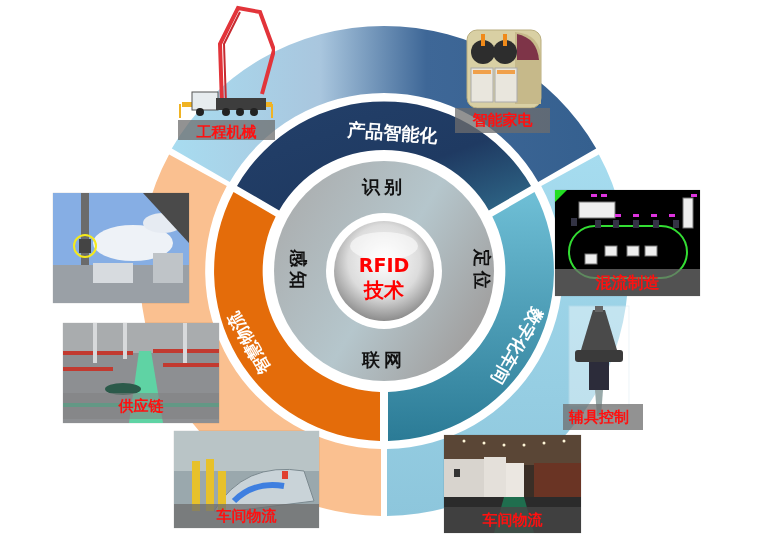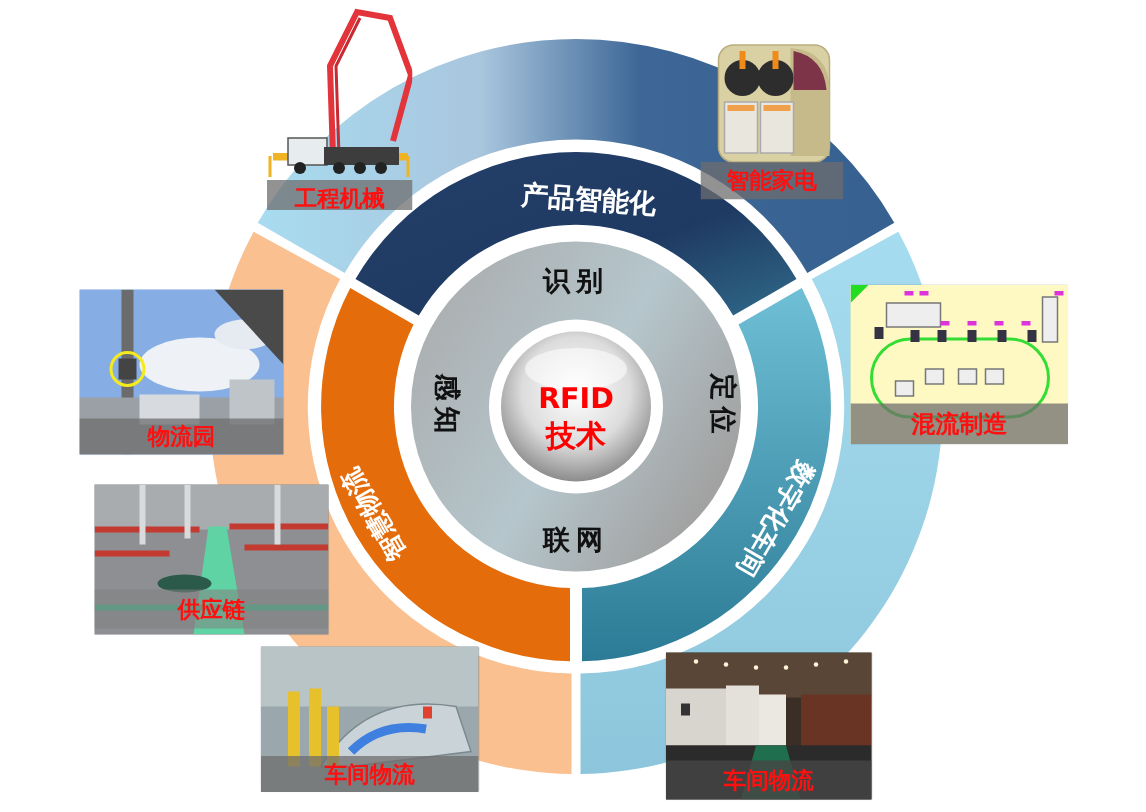--- a/index.html
+++ b/index.html
@@ -100,39 +100,39 @@
         <circle cx="48" cy="108" r="4" fill="#222"></circle>
       <circle cx="62" cy="108" r="4" fill="#222"></circle>
         <circle cx="76" cy="108" r="4" fill="#222"></circle>
       <line x1="2" y1="100" x2="2" y2="114" stroke="#f0b323" stroke-width="2"></line>
       <line x1="94" y1="100" x2="94" y2="114" stroke="#f0b323" stroke-width="2"></line>
     </svg>
     <div class="label" style="top:116px; bottom:auto; height:20px; line-height:24px;">工程机械</div>
   </div>
 
   
-  <div class="photo product" style="left:467px; top:26px; width:95px; height:107px;text-decoration:underline;">
+  <div class="photo product" style="left:455px; top:26px; width:95px; height:107px;text-decoration:underline;">
     <svg width="95" height="107">
       <rect x="12" y="4" width="74" height="78" rx="10" fill="#d9d0a4" stroke="#b9ad7e"></rect>
       <path d="M60 6 Q86 8 86 34 L86 78 L60 78 Z" fill="#c6b98a"></path>
       <path d="M62 8 Q82 12 84 34 L62 34 Z" fill="#7e3448"></path>
       <circle cx="28" cy="26" r="12" fill="#2d2d2d"></circle>
         <circle cx="50" cy="26" r="12" fill="#2d2d2d"></circle>
       <rect x="26" y="8" width="4" height="12" fill="#f08a1a"></rect>
         <rect x="48" y="8" width="4" height="12" fill="#f08a1a"></rect>
       <rect x="16" y="42" width="22" height="34" fill="#e9e6dd" stroke="#aaa"></rect>
       <rect x="40" y="42" width="22" height="34" fill="#e9e6dd" stroke="#aaa"></rect>
       <rect x="18" y="44" width="18" height="4" fill="#f0a04a"></rect>
         <rect x="42" y="44" width="18" height="4" fill="#f0a04a"></rect>
     </svg>
     <div class="label" style="height:25px; line-height:25px;">智能家电</div>
   </div>
 
   
-  <div class="photo" style="left:567px; top:190px; width:145px; height:106px; background:#fef9c3;">
+  <div class="photo" style="left:555px; top:190px; width:145px; height:106px; background:#000000;">
     <svg width="145" height="106">
       <polygon points="0,0 12,0 0,12" fill="#22dd22"></polygon>
       <rect x="24" y="12" width="36" height="16" fill="#eeeeee" stroke="#777"></rect>
       <rect x="14" y="36" width="118" height="52" rx="26" fill="none" stroke="#33dd33" stroke-width="2"></rect>
       <g fill="#334">
         <rect x="16" y="28" width="6" height="8"></rect>
           <rect x="40" y="30" width="6" height="8"></rect>
         <rect x="58" y="30" width="6" height="8"></rect>
           <rect x="78" y="30" width="6" height="8"></rect>
         <rect x="98" y="30" width="6" height="8"></rect>
@@ -150,20 +150,31 @@
       <rect x="50" y="56" width="12" height="10" fill="#eee" stroke="#777"></rect>
       <rect x="72" y="56" width="12" height="10" fill="#eee" stroke="#777"></rect>
       <rect x="90" y="56" width="12" height="10" fill="#eee" stroke="#777"></rect>
       <rect x="30" y="64" width="12" height="10" fill="#eee" stroke="#777"></rect>
       <rect x="128" y="8" width="10" height="30" fill="#eee" stroke="#777"></rect>
     </svg>
     <div class="label" style="height:27px; line-height:27px; font-size:16px;">混流制造</div>
   </div>
 
   
+  <div class="photo product" style="left:563px; top:304px; width:80px; height:128px;">
+    <svg width="80" height="128">
+      <rect x="6" y="2" width="60" height="100" fill="#ffffff" opacity="0.4" stroke="#cfe4ee"></rect>
+      <polygon points="30,6 42,6 54,46 18,46" fill="#4a4a4a"></polygon>
+      <rect x="32" y="2" width="8" height="6" fill="#666"></rect>
+      <rect x="12" y="46" width="48" height="12" rx="3" fill="#3a3a3a"></rect>
+      <rect x="26" y="58" width="20" height="28" fill="#2c2c3a"></rect>
+      <polygon points="32,86 40,86 38,112 34,112" fill="#9aa"></polygon>
+    </svg>
+    <div class="label" style="height:26px; line-height:26px; bottom:2px; left:-8px; right:0;">辅具控制</div>
+  </div>
 
   
   <div class="photo" style="left:444px; top:435px; width:137px; height:98px; background:#3a2e26;">
     <svg width="137" height="98">
       <rect width="137" height="30" fill="#5a4636"></rect>
       <g fill="#fff6d8">
         <circle cx="20" cy="6" r="1.5"></circle>
           <circle cx="40" cy="8" r="1.5"></circle>
           <circle cx="60" cy="10" r="1.5"></circle>
         <circle cx="80" cy="10" r="1.5"></circle>
@@ -224,15 +235,14 @@
       <ellipse cx="80" cy="50" rx="40" ry="18" fill="#eef2f7"></ellipse>
       <ellipse cx="110" cy="30" rx="20" ry="10" fill="#e6ebf2"></ellipse>
       <polygon points="90,0 136,0 136,50" fill="#4a4a4a"></polygon>
       <rect x="28" y="0" width="8" height="110" fill="#6b6b6b"></rect>
       <rect x="26" y="46" width="12" height="14" fill="#444"></rect>
       <circle cx="32" cy="53" r="11" fill="none" stroke="#f5ea1c" stroke-width="2"></circle>
       <rect x="0" y="72" width="136" height="38" fill="#9aa0a6"></rect>
       <rect x="40" y="70" width="40" height="20" fill="#d7dbdf"></rect>
       <rect x="100" y="60" width="30" height="30" fill="#bfc4c8"></rect>
     </svg>
-    <div class="label" style="height:24px; line-height:24px;">物流园</div>
   </div>
 </div>
 
 </body></html>

